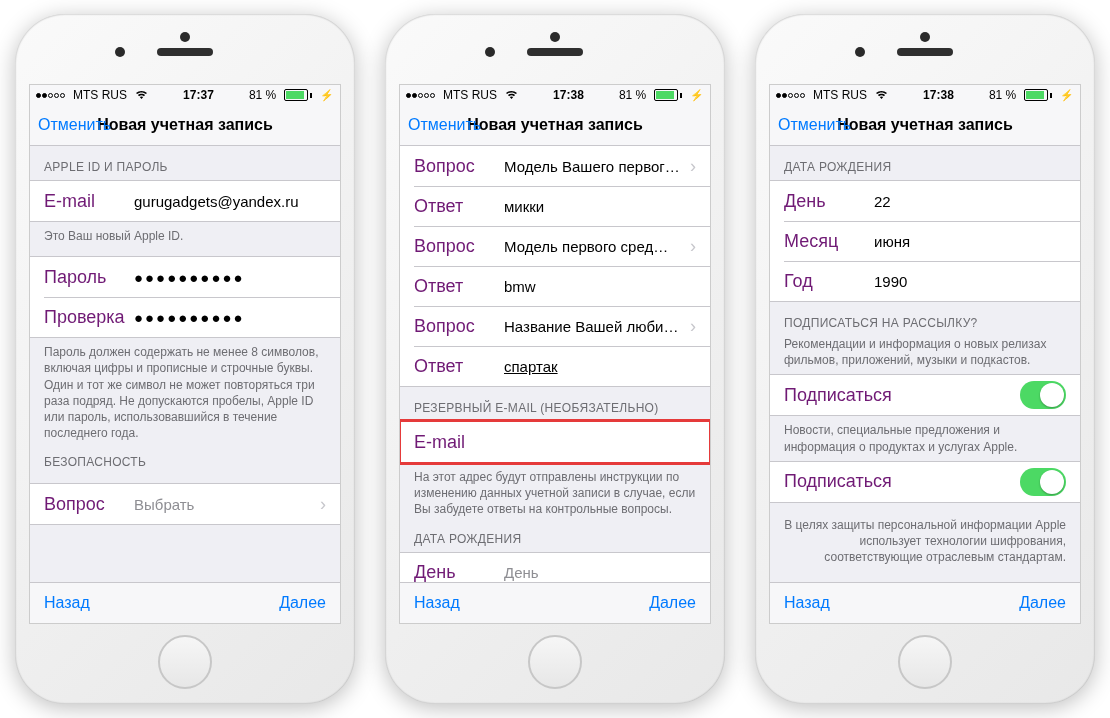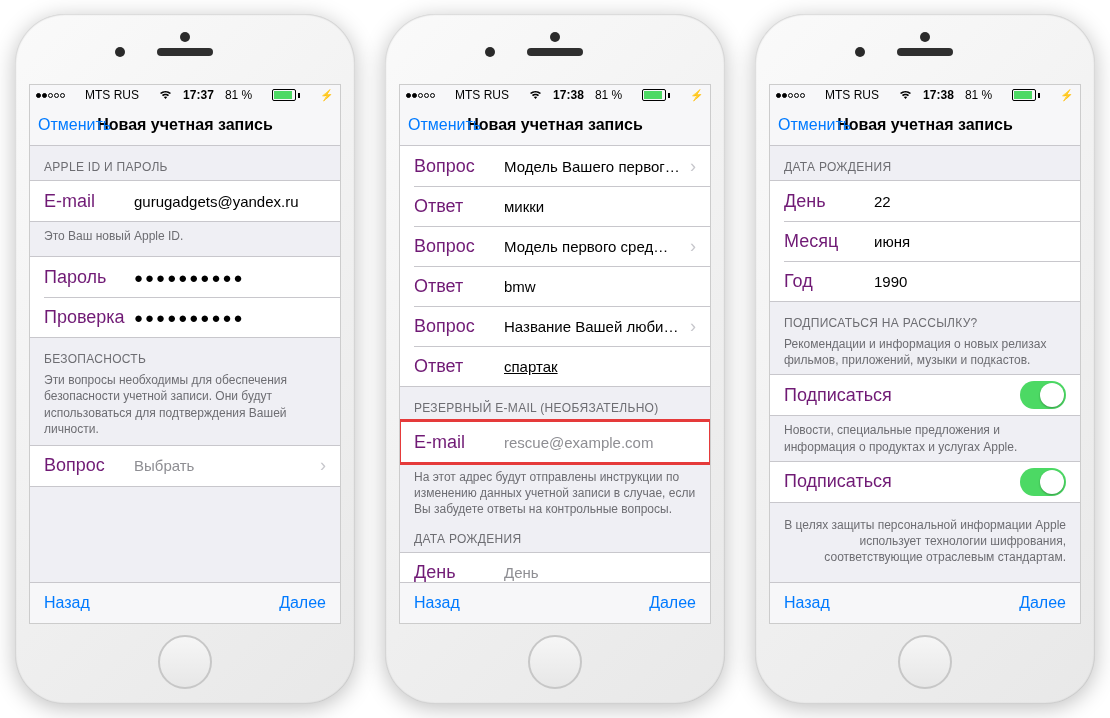--- a/index.html
+++ b/index.html
@@ -4,21 +4,21 @@
 <style>
   html,body{margin:0;padding:0;background:#fff;font-family:-apple-system,Helvetica,Arial,sans-serif;font-size:15px;color:#000}
   .stage{width:1110px;height:718px;position:relative;display:flex;justify-content:space-around;align-items:center;}
   .phone{width:340px;height:690px;background:linear-gradient(135deg,#fafafa,#e8e8e8);border-radius:50px;box-shadow:0 4px 22px rgba(0,0,0,.25), inset 0 0 2px rgba(0,0,0,.4);position:relative;padding:70px 14px 80px 14px;box-sizing:border-box}
   .speaker{position:absolute;top:34px;left:50%;transform:translateX(-50%);width:56px;height:8px;background:#2f2f2f;border-radius:4px}
   .camera{position:absolute;top:33px;left:50%;transform:translateX(-70px);width:10px;height:10px;background:#2a2a2a;border-radius:50%}
   .sensor{position:absolute;top:18px;left:50%;transform:translateX(-50%);width:10px;height:10px;background:#2a2a2a;border-radius:50%}
   .homebtn{position:absolute;bottom:15px;left:50%;transform:translateX(-50%);width:50px;height:50px;border:2px solid #c7c7c7;border-radius:50%;background:linear-gradient(#f6f6f6,#e7e7e7)}
   .screen{width:100%;height:100%;background:#efeff4;border:1px solid #ccc;box-sizing:border-box;overflow:hidden;display:flex;flex-direction:column;position:relative}
   .statusbar{height:20px;display:flex;align-items:center;justify-content:space-between;padding:0 6px;font-size:12px;color:#000;background:#f7f7f9}
-  .sb-left,.sb-right{display:flex;align-items:center;gap:20px}
+  .sb-left,.sb-right{display:flex;align-items:center;gap:8px}
   .dots{display:flex;gap:1px}
   .dots span{width:5px;height:5px;border-radius:50%;border:1px solid #000;box-sizing:border-box}
   .dots .f{background:#000}
   .battery{display:inline-flex;align-items:center;gap:2px}
   .batt-body{width:22px;height:10px;border:1px solid #000;border-radius:2px;position:relative}
   .batt-fill{position:absolute;left:1px;top:1px;bottom:1px;width:80%;background:#4cd964}
   .batt-tip{width:2px;height:5px;background:#000}
   .navbar{height:40px;border-bottom:1px solid #c8c7cc;background:#f7f7f9;display:flex;align-items:center;justify-content:center;position:relative}
   .nav-cancel{position:absolute;left:8px;color:#007aff;font-size:16px}
   .nav-title{font-weight:600;font-size:16px}
@@ -98,22 +98,22 @@
       <div class="cellgroup">
         <div class="cell">
           <span class="label">Пароль</span>
           <span class="value dotspw">●●●●●●●●●●</span>
         </div>
         <div class="cell">
           <span class="label">Проверка</span>
           <span class="value dotspw">●●●●●●●●●●</span>
         </div>
       </div>
+      <div class="section-footer">Пароль должен содержать не менее 8 символов, включая цифры и прописные и строчные буквы. Один и тот же символ не может повторяться три раза подряд. Не допускаются пробелы, Apple ID или пароль, использовавшийся в течение последнего года.</div>
       <div class="section-header">БЕЗОПАСНОСТЬ</div>
-      <div class="section-footer" style="padding-top:0">Эти вопросы необходимы для обеспечения безопасности учетной записи. Они будут использоваться для подтверждения Вашей личности.</div>
       <div style="height:8px"></div>
       <div class="cellgroup">
         <div class="cell">
           <span class="label">Вопрос</span>
           <span class="value placeholder">Выбрать</span>
           <span class="chev">›</span>
         </div>
 
       </div>
     </div>
@@ -187,21 +187,20 @@
         </div>
         <div class="cell">
           <span class="label">Ответ</span>
           <span class="value" style="text-decoration:underline">спартак</span>
         </div>
       </div>
       <div class="section-header">РЕЗЕРВНЫЙ E-MAIL (НЕОБЯЗАТЕЛЬНО)</div>
       <div class="cellgroup highlight">
         <div class="cell">
           <span class="label">E-mail</span>
-          <span class="value placeholder">rescue@example.com</span>
         </div>
       </div>
       <div class="section-footer">На этот адрес будут отправлены инструкции по изменению данных учетной записи в случае, если Вы забудете ответы на контрольные вопросы.</div>
       <div class="section-header">ДАТА РОЖДЕНИЯ</div>
       <div class="cellgroup" style="border-bottom:none">
         <div class="cell">
           <span class="label">День</span>
           <span class="value placeholder">День</span>
         </div>
 

